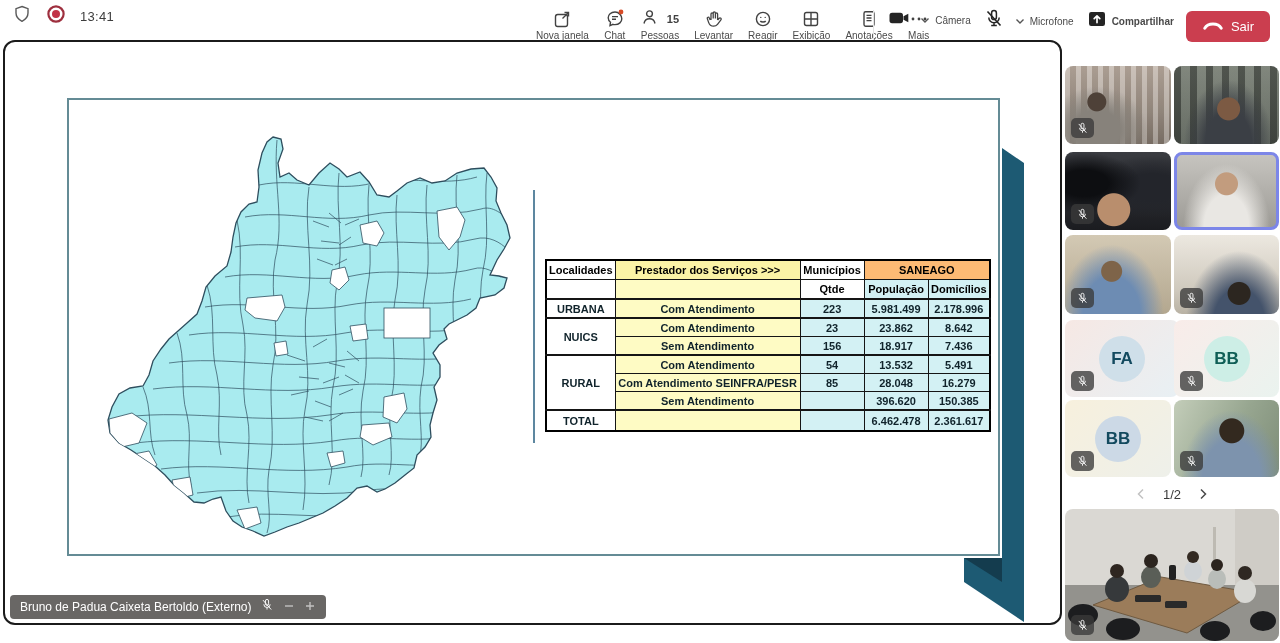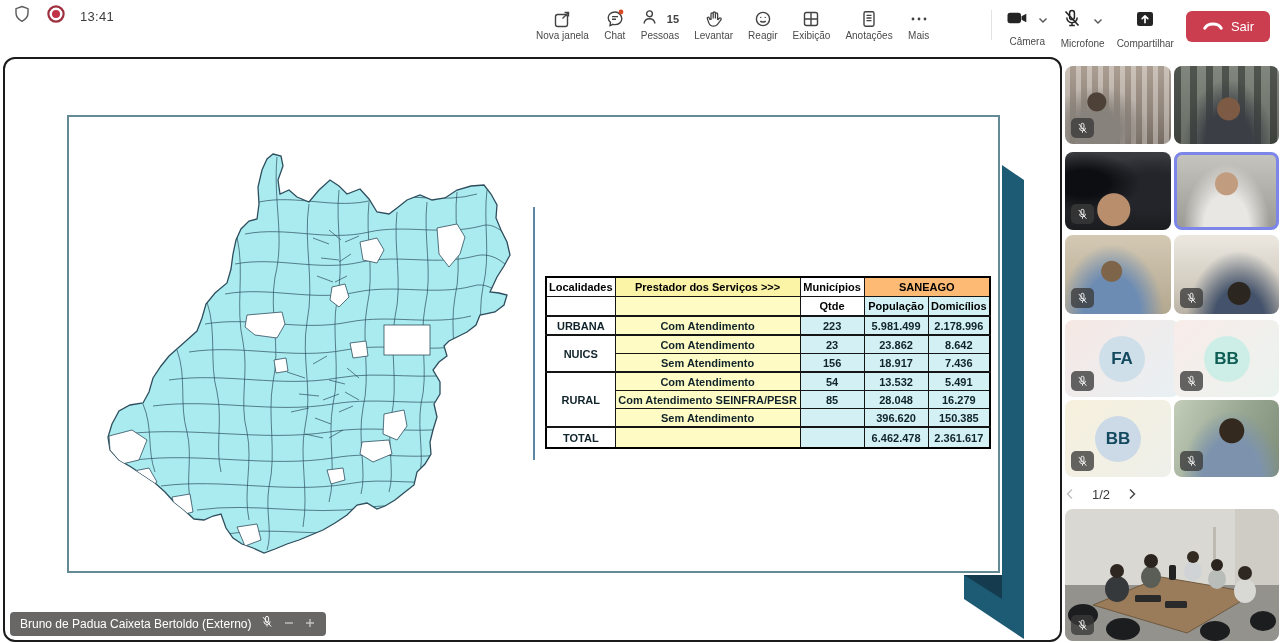--- a/index.html
+++ b/index.html
@@ -8,27 +8,27 @@
   .toolbar{position:absolute;left:0;top:0;width:1280px;height:57px;background:#fff;}
   .tb-left{position:absolute;left:12px;top:4px;display:flex;align-items:center;gap:14px;}
   .tb-time{font-size:13px;color:#3d3d3d;letter-spacing:.3px;}
   .tb-center{position:absolute;left:536px;top:8px;display:flex;align-items:flex-start;gap:15px;}
   .tb-item{display:flex;flex-direction:column;align-items:center;gap:0;cursor:pointer;}
   .tb-item .lbl{font-size:10px;color:#4a4a4a;white-space:nowrap;}
   .tb-ico-row{display:flex;align-items:center;gap:4px;height:22px;}
   .count{font-size:11px;font-weight:bold;color:#424242;margin-left:2px;}
   .tb-right{position:absolute;right:10px;top:8px;display:flex;align-items:flex-start;gap:12px;}
   .tb-div{width:1px;height:30px;background:#e3e3e3;margin:2px 2px 0 2px;}
-  .av-group{display:flex;flex-direction:column;align-items:center;gap:4px;justify-content:space-between;}
+  .av-group{display:flex;flex-direction:row;align-items:center;gap:4px;justify-content:space-between;}
   .av-row{display:flex;align-items:center;gap:9px;}
   .sair-btn{display:flex;align-items:center;gap:7px;background:#CB3E4F;color:#fff;
     border:none;border-radius:6px;height:31px;padding:0 16px;font-size:13px;font-weight:normal;
     margin-top:3px;cursor:pointer;font-family:"Liberation Sans",sans-serif;}
   
-  .stage{position:absolute;left:3px;top:57px;width:1055px;height:581px;background:#fff;
+  .stage{position:absolute;left:3px;top:40px;width:1055px;height:581px;background:#fff;
     border:2px solid #1b1b1b;border-radius:12px;overflow:hidden;}
   .slide-frame{position:absolute;left:62px;top:56px;width:933px;height:458px;
     border:2px solid #648b95;background:#fff;box-sizing:border-box;z-index:2;}
   .divider{position:absolute;left:528px;top:148px;width:2px;height:253px;background:#5d87a0;z-index:3;}
   .map-svg{position:absolute;left:72px;top:83px;z-index:3;}
   .ribbon-svg{position:absolute;left:947px;top:103px;z-index:1;}
   
   .tbl-wrap{position:absolute;left:540px;top:217px;z-index:4;}
   table.saneago{border-collapse:collapse;border:2px solid #000;table-layout:fixed;
     font-size:11px;font-weight:bold;color:#10232b;text-align:center;}
@@ -75,21 +75,21 @@
   .v6{background:radial-gradient(circle at 62% 74%,#2c2620 0 11px,rgba(0,0,0,0) 12px),
       radial-gradient(ellipse at 62% 112%,#44536b 0 28%,rgba(0,0,0,0) 58%),
       linear-gradient(180deg,#ece8e0,#cfc9bd 70%,#b9b2a4);}
   .vw{background:radial-gradient(circle at 55% 40%,#33291f 0 12px,rgba(0,0,0,0) 13px),
       radial-gradient(ellipse at 55% 105%,#7d93ad 0 36%,rgba(0,0,0,0) 62%),
       linear-gradient(115deg,#c3cdb9,#97a690 55%,#7e8d78);}
   .fa-bg{background:linear-gradient(135deg,#f6e8e4,#e8f0f4);}
   .bb1-bg{background:linear-gradient(135deg,#f9ece9,#eaf3ef);}
   .bb2-bg{background:linear-gradient(135deg,#f7f0dd,#eef0ea);}
   .pager{position:absolute;left:0;top:424px;width:216px;height:26px;display:flex;
-    align-items:center;gap:16px;}
+    align-items:center;justify-content:center;gap:16px;}
   .pager .pg-txt{font-size:13px;color:#3b3b3b;}
   .chev{cursor:pointer;display:flex;align-items:center;}
 </style>
 </head>
 <body>
 
 <div class="toolbar">
   <div class="tb-left">
     <span>
       <svg width="20" height="20" viewBox="0 0 20 20">
@@ -223,21 +223,21 @@
     </div>
     <div class="av-group">
       <span class="av-row">
         <span>
           <svg width="22" height="22" viewBox="0 0 22 22">
               <rect x="3" y="4" width="16" height="14" rx="2.2" fill="#242424"></rect>
               <path d="M11 14.6 V8.2 M8.2 10.6 L11 7.8 l2.8 2.8" fill="none" stroke="#fff" stroke-width="1.7" stroke-linecap="round" stroke-linejoin="round"></path>
             </svg>
         </span>
       </span>
-      <span class="lbl" style="font-size:10px;color:#4a4a4a;">Compartilhar</span>
+      <span class="lbl" style="font-size:10px;color:#4a4a4a;font-weight:bold;">Compartilhar</span>
     </div>
     <button class="sair-btn">
       <span>
         <svg width="22" height="12" viewBox="0 0 24 12">
             <path d="M3 9.5 C6.5 3.5 17.5 3.5 21 9.5" fill="none" stroke="#fff" stroke-width="3.2" stroke-linecap="round"></path>
           </svg>
       </span>
       <span>Sair</span>
     </button>
   </div>

